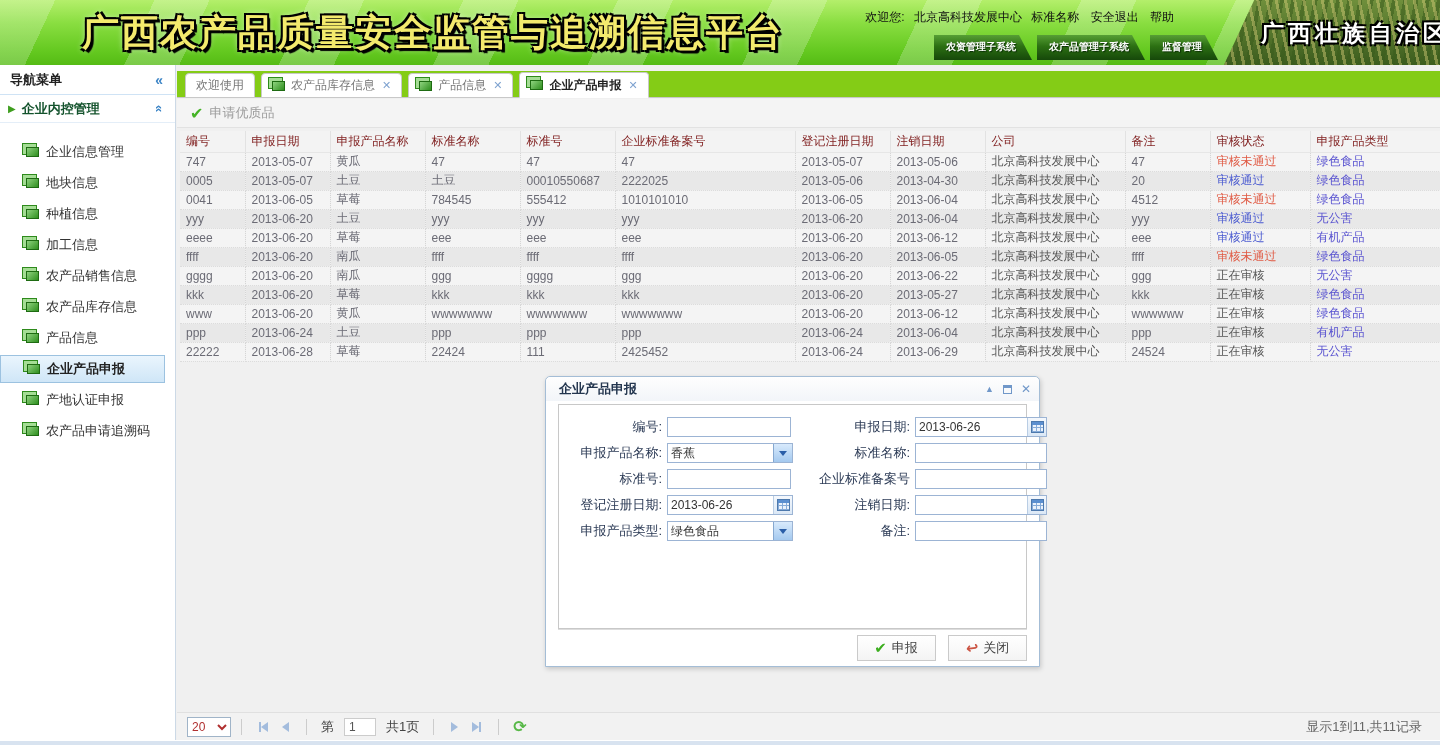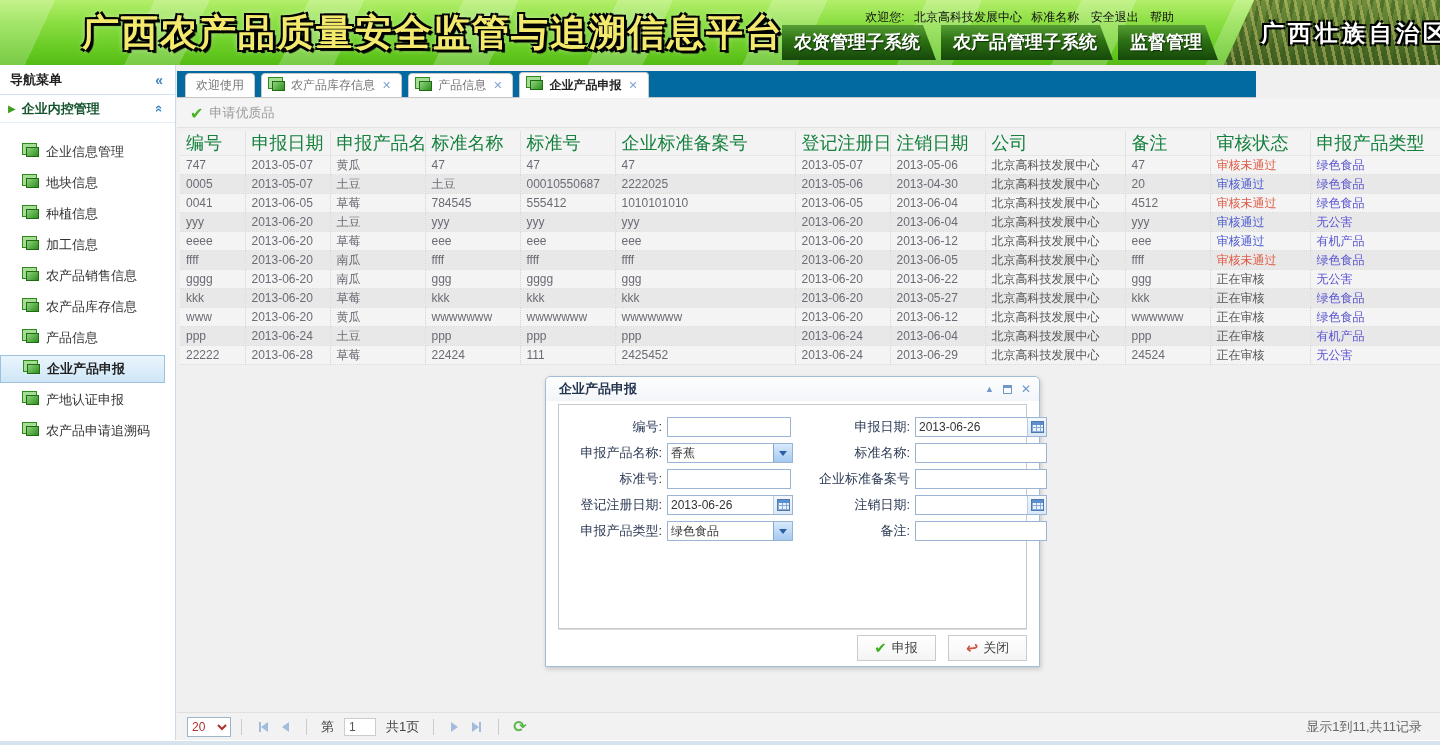--- a/index.html
+++ b/index.html
@@ -11,21 +11,21 @@
     background:linear-gradient(180deg,#b4ef6b 0%, #8ade41 35%, #63c81f 80%, #55bb15 100%); overflow:hidden; }
   .hdr::before { content:""; position:absolute; inset:0;
     background:repeating-linear-gradient(115deg, rgba(255,255,255,.22) 0 50px, rgba(255,255,255,0) 50px 140px); }
   .hdr-title { position:absolute; left:82px; top:8px; font-size:37px; font-weight:bold; color:#f3ea6d;
     letter-spacing:2px; white-space:nowrap;
     text-shadow:-2px -2px 0 #000, 2px -2px 0 #000, -2px 2px 0 #000, 2px 2px 0 #000, 3px 3px 1px #000, 0 0 7px rgba(255,255,255,.9); }
   .hdr-welcome { position:absolute; right:258px; top:9px; font-size:12px; color:#111; white-space:nowrap; }
   .hdr-welcome span { margin-right:6px; }
   .hdr-welcome .lnk { cursor:pointer; margin-right:8px; }
   .subsys { position:absolute; right:222px; bottom:5px; display:flex; gap:5px; }
-  .subsys-btn { position:relative; padding:5px 16px 6px 12px; font-size:18px; font-weight:bold; color:#fff;
+  .subsys-btn { position:relative; padding:5px 16px 6px 12px; font-size:10px; font-weight:bold; color:#fff;
     background:linear-gradient(180deg,#579f35 0%, #2c7013 45%, #16480a 100%);
     clip-path:polygon(0 0, calc(100% - 13px) 0, 100% 100%, 0 100%);
     text-shadow:1px 1px 1px #0a2d04; cursor:pointer; white-space:nowrap; }
   .wheat { position:absolute; right:0; top:0; width:216px; height:65px; overflow:hidden;
     clip-path:polygon(14% 0, 100% 0, 100% 100%, 0 100%);
     background:
       repeating-linear-gradient(78deg, rgba(214,204,120,.45) 0 3px, rgba(0,0,0,0) 3px 9px),
       repeating-linear-gradient(101deg, rgba(58,92,28,.55) 0 4px, rgba(0,0,0,0) 4px 11px),
       linear-gradient(180deg,#6f8f3c 0%, #55762c 50%, #3c5c1e 100%); }
   .wheat-label { position:absolute; right:-10px; top:18px; font-size:23px; font-weight:bold; color:#fff;
@@ -48,39 +48,39 @@
   .side-items { padding-top:12px; }
   .side-item { height:28px; margin:3px 6px 3px 0; display:flex; align-items:center; padding-left:26px;
     font-size:13px; color:#333; cursor:pointer; white-space:nowrap; }
   .side-item.selected { background:linear-gradient(180deg,#eaf5fd,#cfe6f7); border:1px solid #9cc2e0;
     font-weight:bold; color:#222; margin-right:10px; }
   .ico-book { position:relative; z-index:0; width:13px; height:10px; margin-right:7px; flex:0 0 13px;
     background:linear-gradient(135deg,#8fd37f,#2f8f1f); border:1px solid #1e6b12;
     box-shadow:-3px -3px 0 0 #a5dd95, -3px -3px 0 1px #2e8a1c; }
 
   
-  .tabbar { position:absolute; left:177px; top:71px; width:1079px; height:27px; background:#0369a1;
+  .tabbar { position:absolute; left:177px; top:71px; width:1263px; height:27px; background:#84cc16;
     border-bottom:1px solid #c8c8c8; display:flex; align-items:flex-end; padding-left:8px; }
   .tab { position:relative; top:1px; height:25px; display:flex; align-items:center; gap:4px;
     padding:0 10px; margin-right:6px; background:#fff; border:1px solid #c8c8c8; border-bottom:1px solid #c8c8c8;
     border-radius:4px 4px 0 0; font-size:12px; color:#777; cursor:pointer; white-space:nowrap; }
   .tab.active { border-bottom-color:#fff; color:#222; font-weight:bold; height:26px; }
   .tab .ico-book { margin-right:2px; }
   .ico-tab-close { color:#7fa3d0; font-size:11px; font-weight:bold; margin-left:3px; cursor:pointer; }
 
   
   .toolbar { position:absolute; left:177px; top:99px; width:1263px; height:29px; background:#f4f4f4;
     border-bottom:1px solid #e2e2e2; display:flex; align-items:center; padding-left:13px; }
   .ico-check-green { color:#45b426; font-size:16px; font-weight:bold; margin-right:6px; }
   .toolbar-label { font-size:13px; color:#9b9b9b; cursor:pointer; }
 
   
   .grid { position:absolute; left:180px; top:131px; border-collapse:collapse; table-layout:fixed; width:1260px; }
   .grid th { height:21px; background:#f3f3f3; border-right:1px solid #e2e2e2; border-bottom:1px solid #e6e6e6;
-    font-size:18px; font-weight:normal; color:#15803d; text-align:left; padding:0 0 0 6px; white-space:nowrap; overflow:hidden; }
+    font-size:12px; font-weight:normal; color:#7f1d1d; text-align:left; padding:0 0 0 6px; white-space:nowrap; overflow:hidden; }
   .grid td { height:19px; font-size:12px; color:#6b6b75; padding:0 0 0 6px; white-space:nowrap; overflow:hidden;
     border-right:1px dotted #d5d5d5; border-bottom:1px dotted #dcdcdc; }
   .grid tr.odd td { background:#f4f4f4; }
   .grid tr.even td { background:#e8e8e8; }
   .grid td.company { color:#555; }
 
   
   .dialog { position:absolute; left:545px; top:376px; width:495px; height:291px; background:#fff;
     border:1px solid #a4bdd6; border-radius:5px 5px 0 0; box-shadow:1px 2px 5px rgba(0,0,0,.18); }
   .dialog-title { height:24px; display:flex; align-items:center; padding:0 8px 0 13px;

